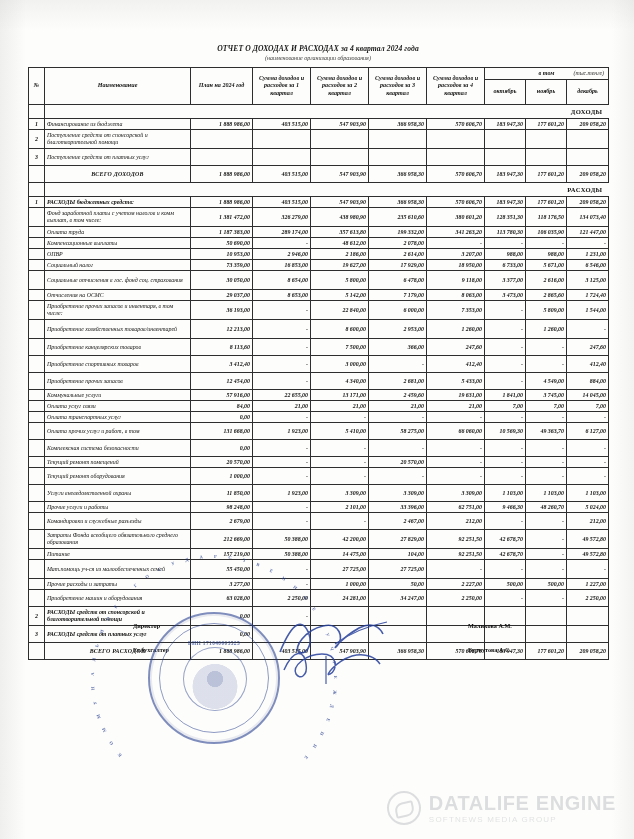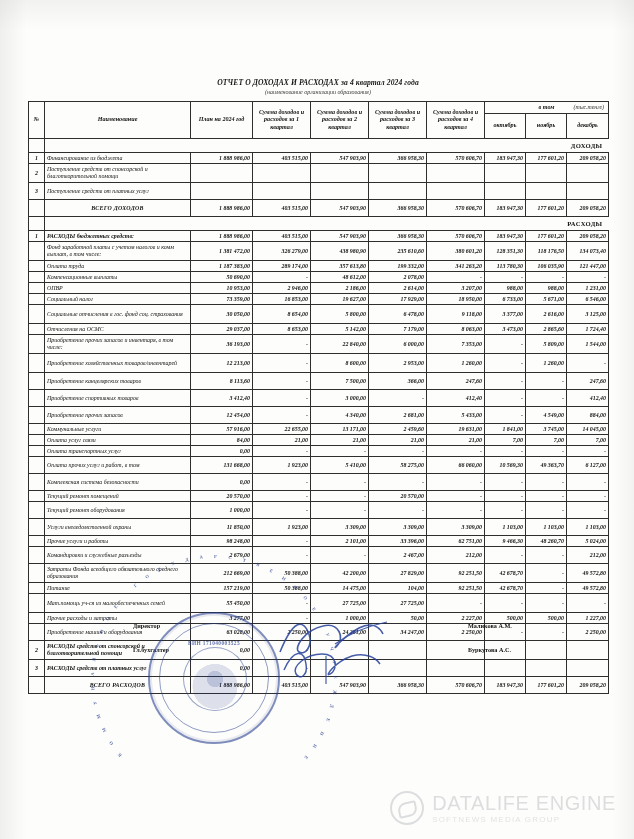--- a/index.html
+++ b/index.html
@@ -28,21 +28,20 @@
       linear-gradient(90deg, rgba(190,190,190,0.22) 0px, rgba(255,255,255,0) 26px),
       linear-gradient(180deg, rgba(190,190,190,0.18) 0px, rgba(255,255,255,0) 30px),
       linear-gradient(270deg, rgba(190,190,190,0.16) 0px, rgba(255,255,255,0) 22px);
     pointer-events: none;
   }
   .doc {
     position: absolute;
     left: 28px;
     top: 44px;
     width: 580px;
-    margin-top: 34px;
   }
   .title-block {
     text-align: center;
     color: #1a1a1a;
   }
   .doc-title {
     font-size: 7.6px;
     font-weight: bold;
     font-style: italic;
     letter-spacing: 0.1px;
@@ -249,21 +248,21 @@
     position: absolute;
     left: 6px; top: 9px;
     width: 15px; height: 11px;
     border: 2.4px solid #b9bcc0;
     border-radius: 8px 2px 8px 2px;
     transform: rotate(-12deg);
   }
   .wm-text-main {
     font-family: "Liberation Sans", sans-serif;
     font-size: 20px;
-    font-weight: normal;
+    font-weight: bold;
     letter-spacing: 0.6px;
     color: #b9bcc0;
     line-height: 1;
   }
   .wm-text-sub {
     font-family: "Liberation Sans", sans-serif;
     font-size: 8px;
     letter-spacing: 1.2px;
     color: #c3c6ca;
     margin-top: 2px;

